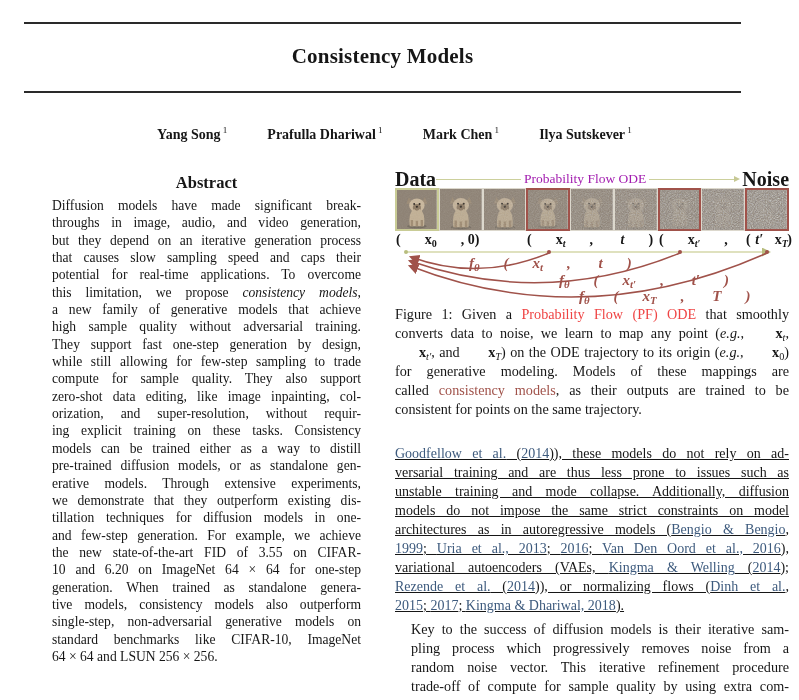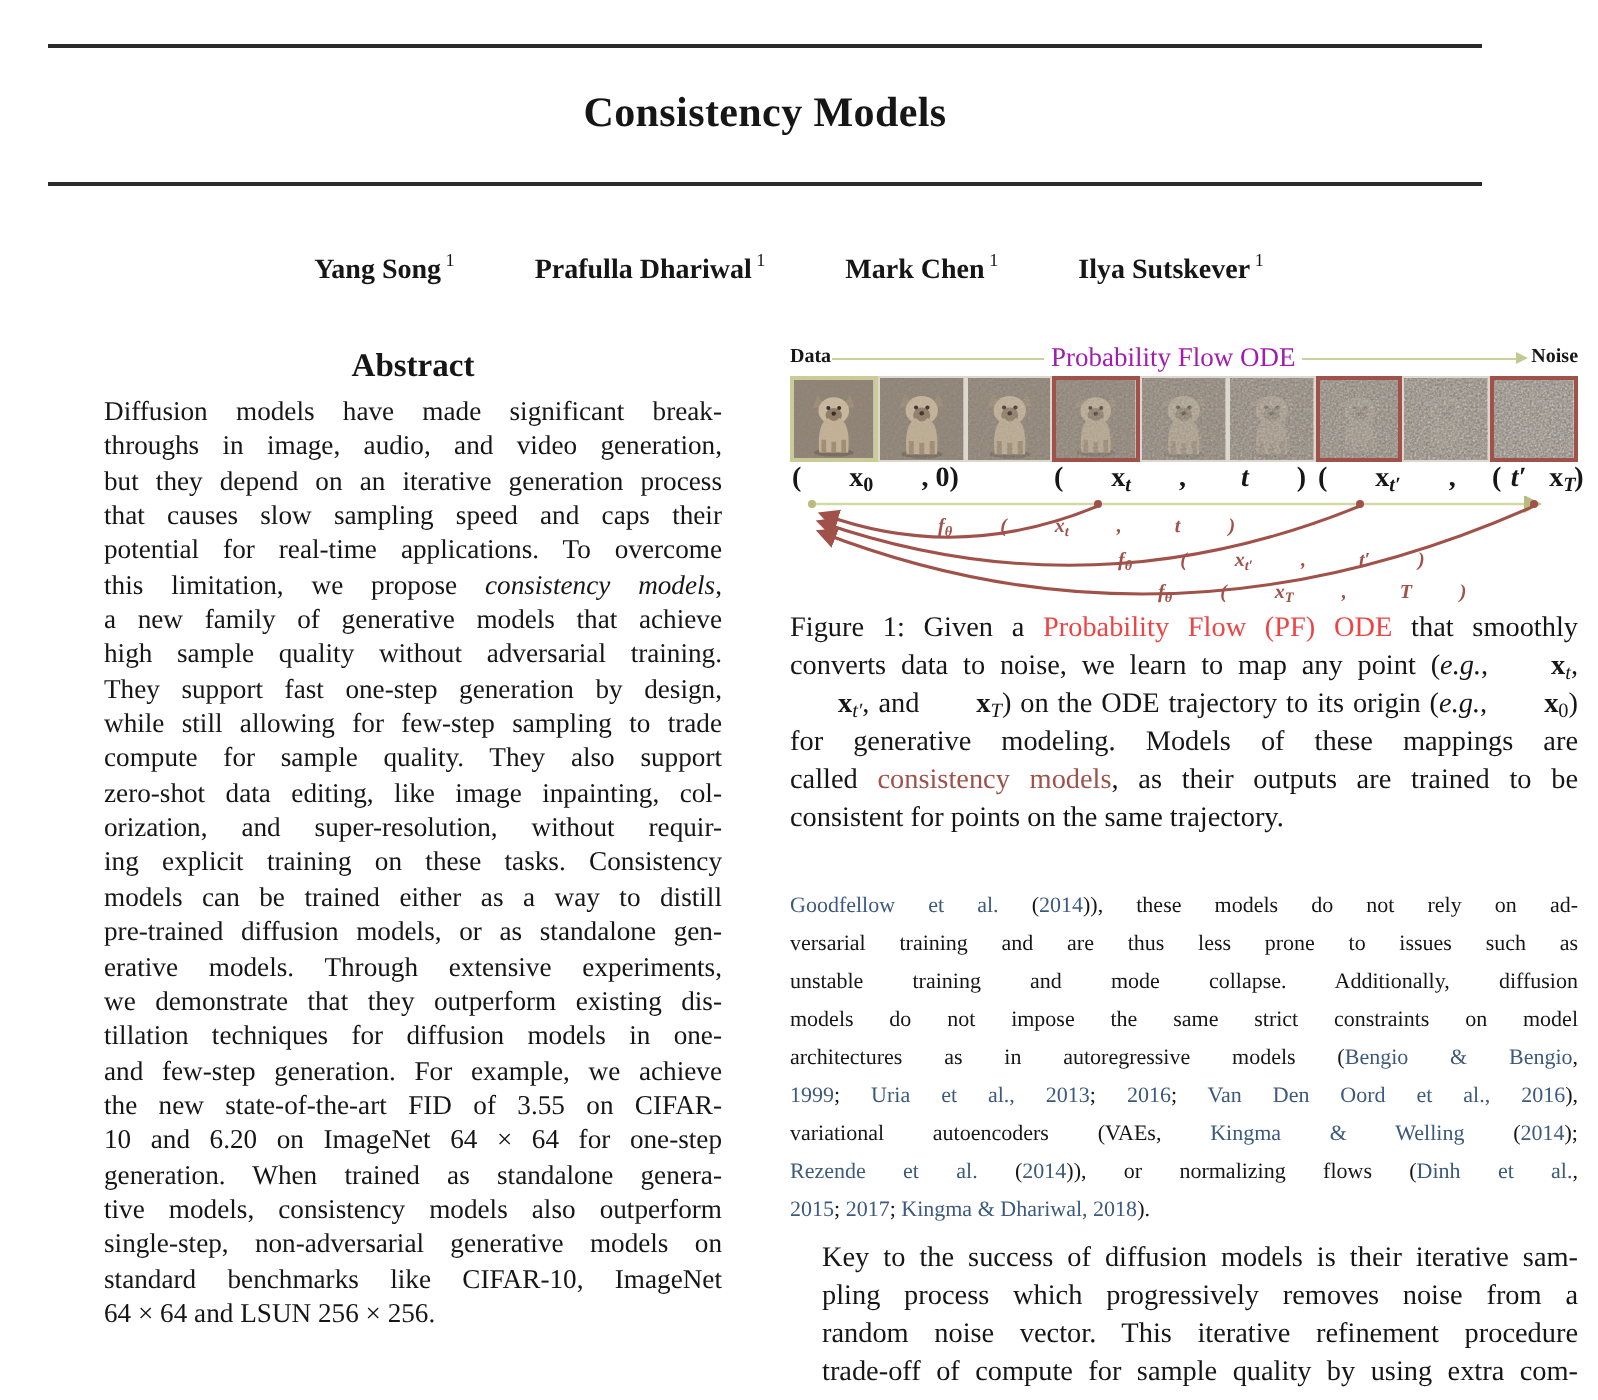--- a/index.html
+++ b/index.html
@@ -38,41 +38,41 @@
   #abstract-heading{
     position:absolute; left:52px; top:173px; width:309px; text-align:center;
     font-weight:bold; font-size:16.5px;
   }
   #abstract-text{position:absolute; left:52px; top:197px; width:309px; font-size:13.6px;}
   #abstract-text .tline{height:17.35px; line-height:17.35px;}
 
   
   #figure-1{position:absolute; left:395px; top:171px; width:394px; height:131px;}
   #fig-toprow{display:flex; align-items:center; height:16px;}
-  #fig-toprow .endlab{font-weight:bold; font-size:10px; line-height:16px;}
+  #fig-toprow .endlab{font-weight:bold; font-size:20px; line-height:16px;}
   #fig-toprow .pf-mid{color:#a21caf; font-size:13.5px; line-height:16px; padding:0 3px; white-space:nowrap;}
   .conn{flex:1; height:1px; background:#ccd09c;}
   #pf-arrowhead{width:0;height:0;border-left:6px solid #c6c894;
     border-top:3.5px solid transparent;border-bottom:3.5px solid transparent;margin-right:2px;}
   #image-strip{display:flex; margin-top:1px; height:43px;}
   .cell{flex:0 0 43.78px; height:43px; box-sizing:border-box; border:1px solid #dcd8cd;}
   .cell svg{display:block; width:100%; height:100%;}
   .cell.hl-g{border:2px solid #c9cc96;}
   .cell.hl-r{border:2px solid #a0524a;}
   .ptlab{position:absolute; top:61px; width:90px; text-align:center;
     font-size:14px; font-weight:bold; white-space:nowrap;}
   .ptlab .tline{height:16px; line-height:16px;}
   #arrows-svg{position:absolute; left:0; top:77px; width:394px; height:54px;}
-  .falab{position:absolute; color:#a0524a; font-size:10px; font-weight:bold;
+  .falab{position:absolute; color:#a0524a; font-size:15px; font-weight:bold;
     font-style:italic; text-align:left; white-space:nowrap;}
   .falab .tline{height:15px; line-height:15px;}
 
   #figure-caption{position:absolute; left:395px; top:305px; width:394px; font-size:14.2px;}
   #figure-caption .tline{height:19px; line-height:19px;}
-  #body-para-1{position:absolute; left:395px; top:444px; width:394px; font-size:11px;}
+  #body-para-1{position:absolute; left:395px; top:444px; width:394px; font-size:14px;text-decoration:underline;}
   #body-para-1 .tline{height:19px; line-height:19px;}
   #body-para-2{position:absolute; left:395px; top:620px; width:394px; font-size:14.2px;}
   #body-para-2 .tline{height:19px; line-height:19px;margin-left:16px;}
 
   #svg-defs{position:absolute; width:0; height:0;}
 </style>
 </head>
 <body>
 
 <svg id="svg-defs" aria-hidden="true">

